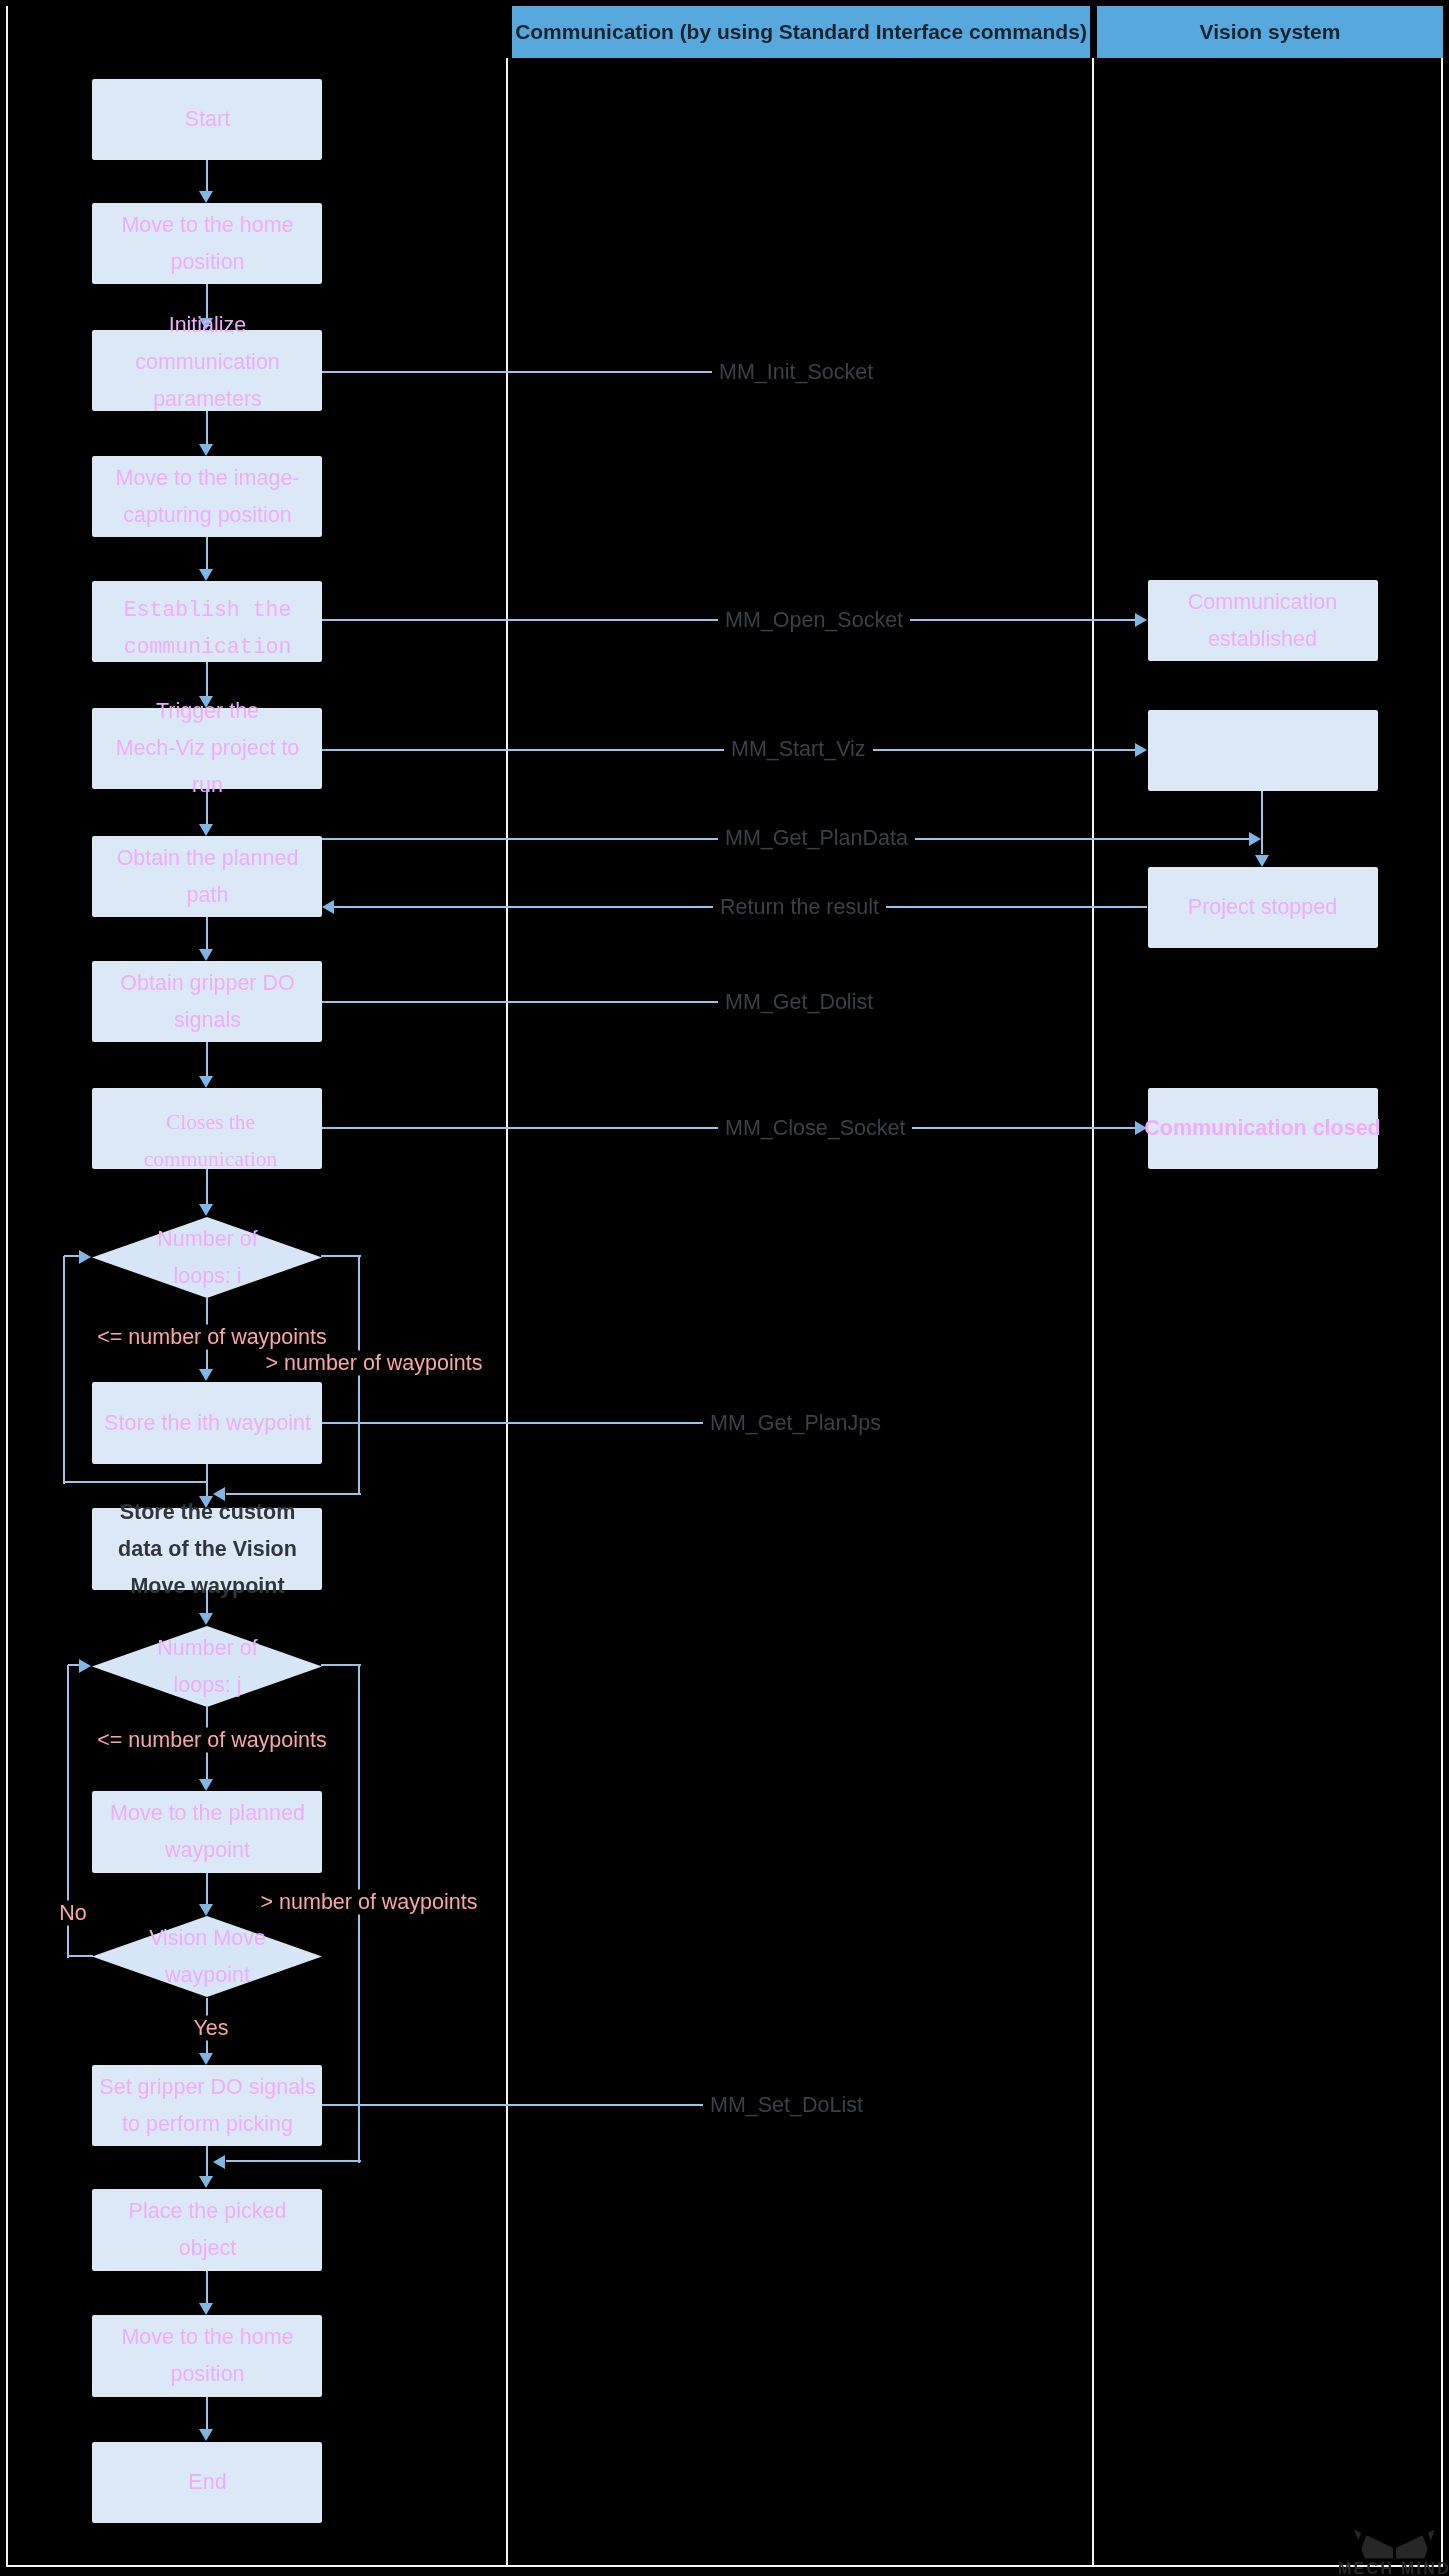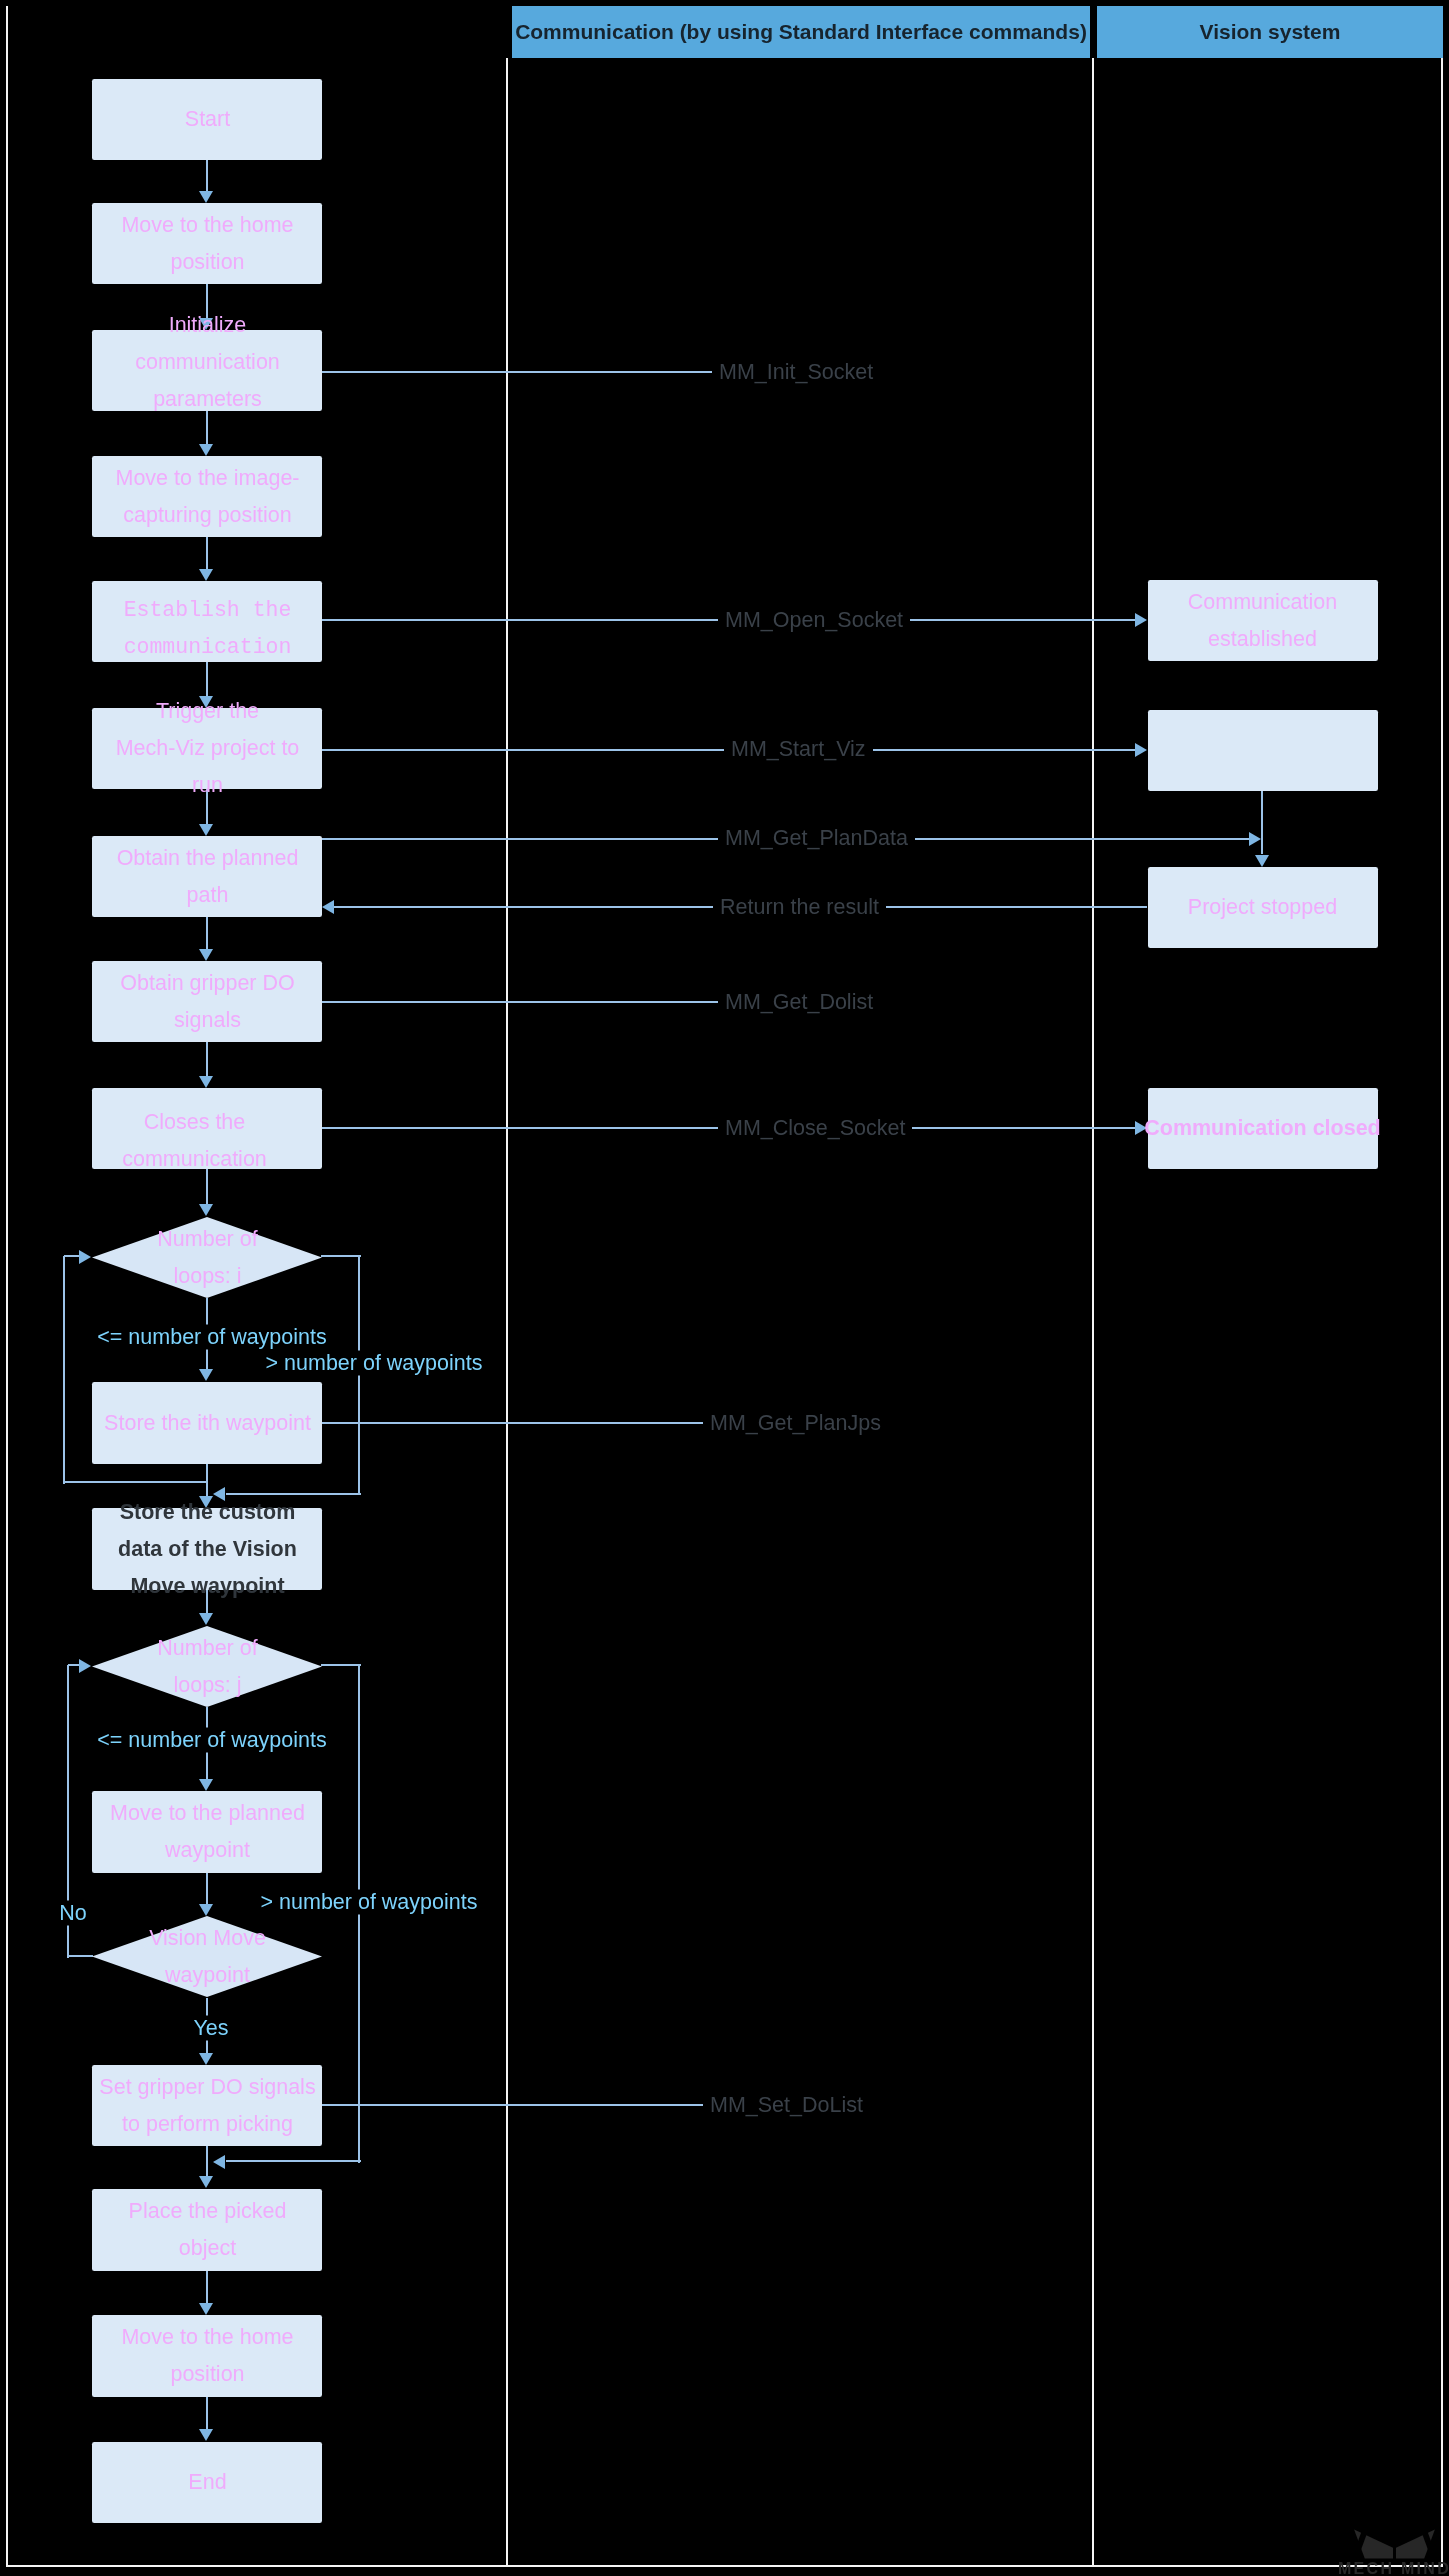--- a/index.html
+++ b/index.html
@@ -19,21 +19,21 @@
   
   .vline{position:absolute;width:2.3px;background:#9cc3e8;}
   .hline{position:absolute;height:2.3px;background:#9cc3e8;}
   .a-down{position:absolute;width:0;height:0;border-left:7px solid transparent;border-right:7px solid transparent;border-top:12.3px solid #7fb6e3;}
   .a-right{position:absolute;width:0;height:0;border-top:7px solid transparent;border-bottom:7px solid transparent;border-left:12.3px solid #7fb6e3;}
   .a-left{position:absolute;width:0;height:0;border-top:7px solid transparent;border-bottom:7px solid transparent;border-right:12.3px solid #7fb6e3;}
   
   .cmd{position:absolute;transform:translateY(-50%);background:#000;padding:0 7px;
        font-size:21.5px;color:#3a4149;white-space:nowrap;}
   .branch{position:absolute;transform:translate(-50%,-50%);background:#000;padding:0 6.1px;
-          font-size:21.5px;color:#7dd3fc;white-space:nowrap;}
+          font-size:21.5px;color:#fca5a5;white-space:nowrap;}
   
   .wm{position:absolute;left:1333px;top:2528px;width:123px;height:54px;color:#272727;}
   .wm .wm-text{position:absolute;left:0;top:32px;width:123px;text-align:center;
        font-size:16px;font-weight:700;letter-spacing:2.3px;color:#272727;white-space:nowrap;}
 </style>
 </head>
 <body>
 
 <div class="page">
 
@@ -166,21 +166,21 @@
 
   <div class="box" style="left:92px;top:836px;width:230px;height:81px;"></div>
   <div class="nlabel" style="left:77px;top:836px;width:261px;height:81px;">Obtain the planned
 path</div>
 
   <div class="box" style="left:92px;top:961px;width:230px;height:81px;"></div>
   <div class="nlabel" style="left:77px;top:961px;width:261px;height:81px;">Obtain gripper DO
 signals</div>
 
   <div class="box" style="left:92px;top:1088px;width:230px;height:81px;"></div>
-  <div class="nlabel" style="left:64px;top:1088px;width:261px;height:105px;">Closes the
+  <div class="nlabel" style="left:80px;top:1088px;width:261px;height:105px;font-family:Liberation Serif, serif;">Closes the
 communication</div>
 
   <div class="diamond" style="left:92px;top:1217px;width:230px;height:81px;"></div>
   <div class="nlabel" style="left:77px;top:1217px;width:261px;height:81px;">Number of
 loops: i</div>
 
   <div class="box" style="left:92px;top:1382px;width:230px;height:82px;"></div>
   <div class="nlabel" style="left:77px;top:1382px;width:261px;height:82px;">Store the ith waypoint</div>
 
   <div class="box" style="left:92px;top:1508px;width:230px;height:82px;"></div>

